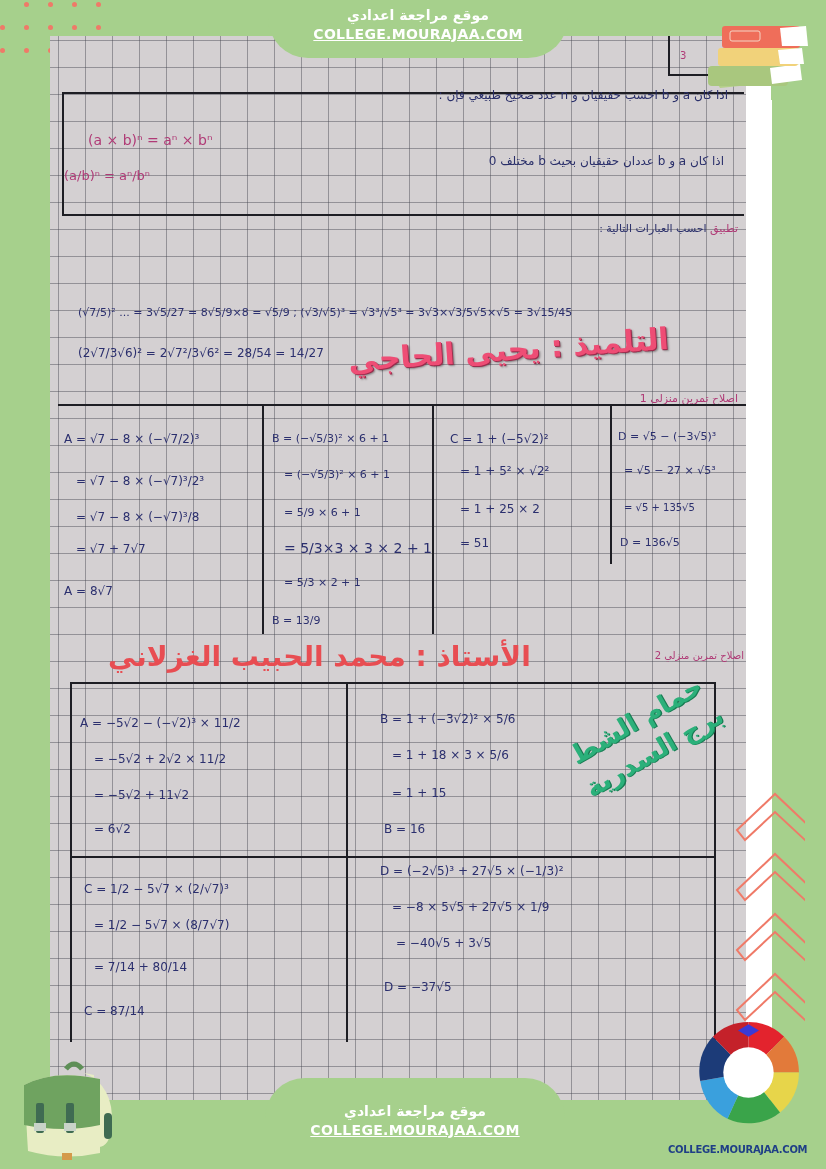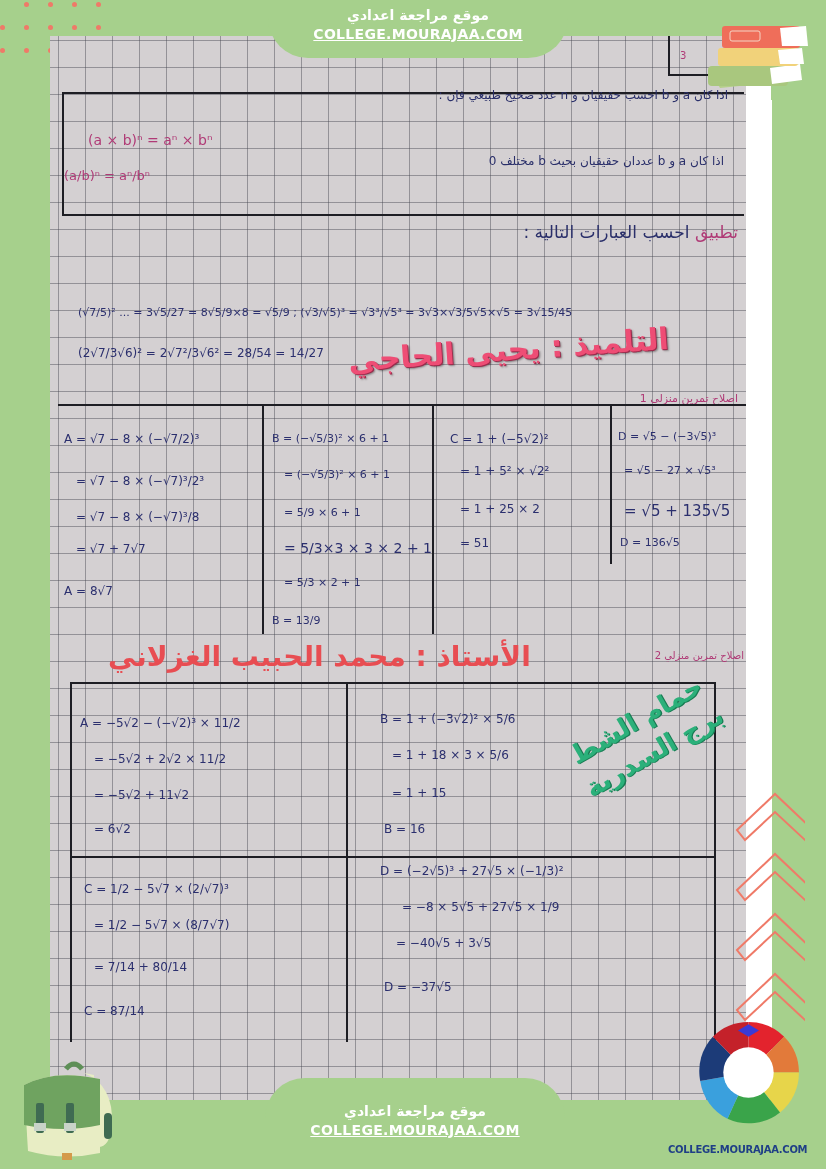--- a/index.html
+++ b/index.html
@@ -101,21 +101,21 @@
   <div class="hw pink" style="left:630px;top:14px;font-size:10px">3</div>
 
   <div class="hline" style="left:12px;top:56px;width:682px"></div>
   <div class="vline" style="left:12px;top:56px;height:124px"></div>
   <div class="hline" style="left:12px;top:178px;width:682px"></div>
   <div class="hw hw-ar" style="right:18px;top:52px;font-size:12px">اذا كان a و b احسب حقيقيان و n عدد صحيح طبيعي فإن :</div>
   <div class="hw pink" style="left:38px;top:96px;font-size:14px">(a × b)ⁿ = aⁿ × bⁿ</div>
   <div class="hw hw-ar" style="right:22px;top:118px;font-size:12px">اذا كان a و b عددان حقيقيان بحيث b مختلف 0</div>
   <div class="hw pink" style="left:14px;top:132px;font-size:13px">(a/b)ⁿ = aⁿ/bⁿ</div>
 
-  <div class="hw hw-ar" style="right:8px;top:186px;font-size:17px">
+  <div class="hw hw-ar" style="right:8px;top:186px;font-size:11px">
     <span class="pink">تطبيق</span>
     <span>احسب العبارات التالية :</span>
   </div>
 
   <div class="hw math" style="left:28px;top:270px;font-size:11px">(√7/5)² ... = 3√5/27 = 8√5/9×8 = √5/9 ; (√3/√5)³ = √3³/√5³ = 3√3×√3/5√5×√5 = 3√15/45</div>
   <div class="hw math" style="left:28px;top:310px">(2√7/3√6)² = 2√7²/3√6² = 28/54 = 14/27</div>
 
   <div class="hw hw-ar pink" style="right:8px;top:356px;font-size:11px">اصلاح تمرين منزلي 1</div>
 
   <div class="hline" style="left:8px;top:368px;width:690px"></div>
@@ -140,21 +140,21 @@
   </div>
   <div>
     <div class="hw math" style="left:400px;top:396px">C = 1 + (−5√2)²</div>
     <div class="hw math" style="left:410px;top:428px">= 1 + 5² × √2²</div>
     <div class="hw math" style="left:410px;top:466px">= 1 + 25 × 2</div>
     <div class="hw math" style="left:410px;top:500px">= 51</div>
   </div>
   <div>
     <div class="hw math" style="left:568px;top:394px;font-size:11px">D = √5 − (−3√5)³</div>
     <div class="hw math" style="left:574px;top:428px;font-size:11px">= √5 − 27 × √5³</div>
-    <div class="hw math" style="left:574px;top:466px;font-size:15px">= √5 + 135√5</div>
+    <div class="hw math" style="left:574px;top:466px;font-size:10px">= √5 + 135√5</div>
     <div class="hw math" style="left:570px;top:500px;font-size:11px">D = 136√5</div>
   </div>
 
   <div class="hw hw-ar pink" style="right:2px;top:614px;font-size:10px">اصلاح تمرين منزلي 2</div>
 
   <div class="hline" style="left:20px;top:646px;width:646px"></div>
   <div class="vline" style="left:20px;top:646px;height:360px"></div>
   <div class="vline" style="left:296px;top:646px;height:360px"></div>
   <div class="vline" style="left:664px;top:646px;height:360px"></div>
   <div class="hline" style="left:20px;top:820px;width:646px"></div>
@@ -172,21 +172,21 @@
     <div class="hw math" style="left:334px;top:786px">B = 16</div>
   </div>
   <div>
     <div class="hw math" style="left:34px;top:846px">C = 1/2 − 5√7 × (2/√7)³</div>
     <div class="hw math" style="left:44px;top:882px">= 1/2 − 5√7 × (8/7√7)</div>
     <div class="hw math" style="left:44px;top:924px">= 7/14 + 80/14</div>
     <div class="hw math" style="left:34px;top:968px">C = 87/14</div>
   </div>
   <div>
     <div class="hw math" style="left:330px;top:828px">D = (−2√5)³ + 27√5 × (−1/3)²</div>
-    <div class="hw math" style="left:352px;top:864px">= −8 × 5√5 + 27√5 × 1/9</div>
+    <div class="hw math" style="left:342px;top:864px">= −8 × 5√5 + 27√5 × 1/9</div>
     <div class="hw math" style="left:346px;top:900px">= −40√5 + 3√5</div>
     <div class="hw math" style="left:334px;top:944px">D = −37√5</div>
   </div>
 </div>
 
 <div class="stamp-student">التلميذ : يحيى الحاجي</div>
 <div class="stamp-teacher">الأستاذ : محمد الحبيب الغزلاني</div>
 <div class="stamp-school">
   <div>حمام الشط</div>
   <div>برج السدرية</div>

